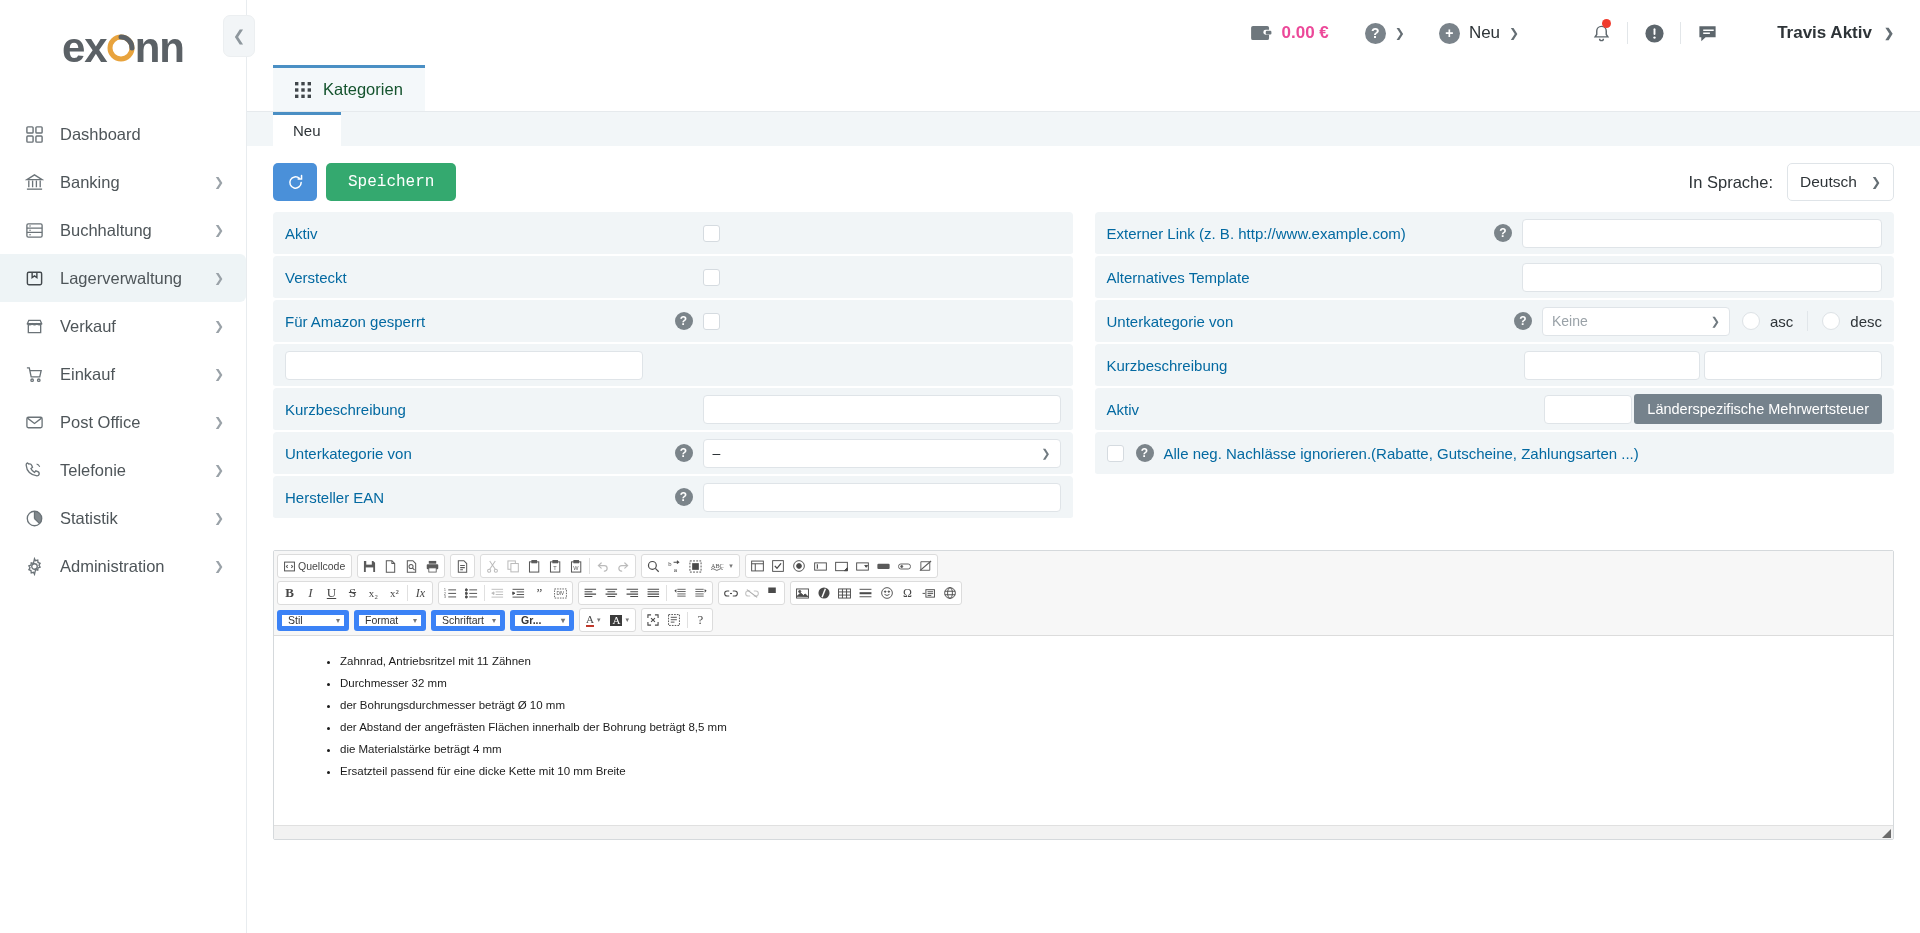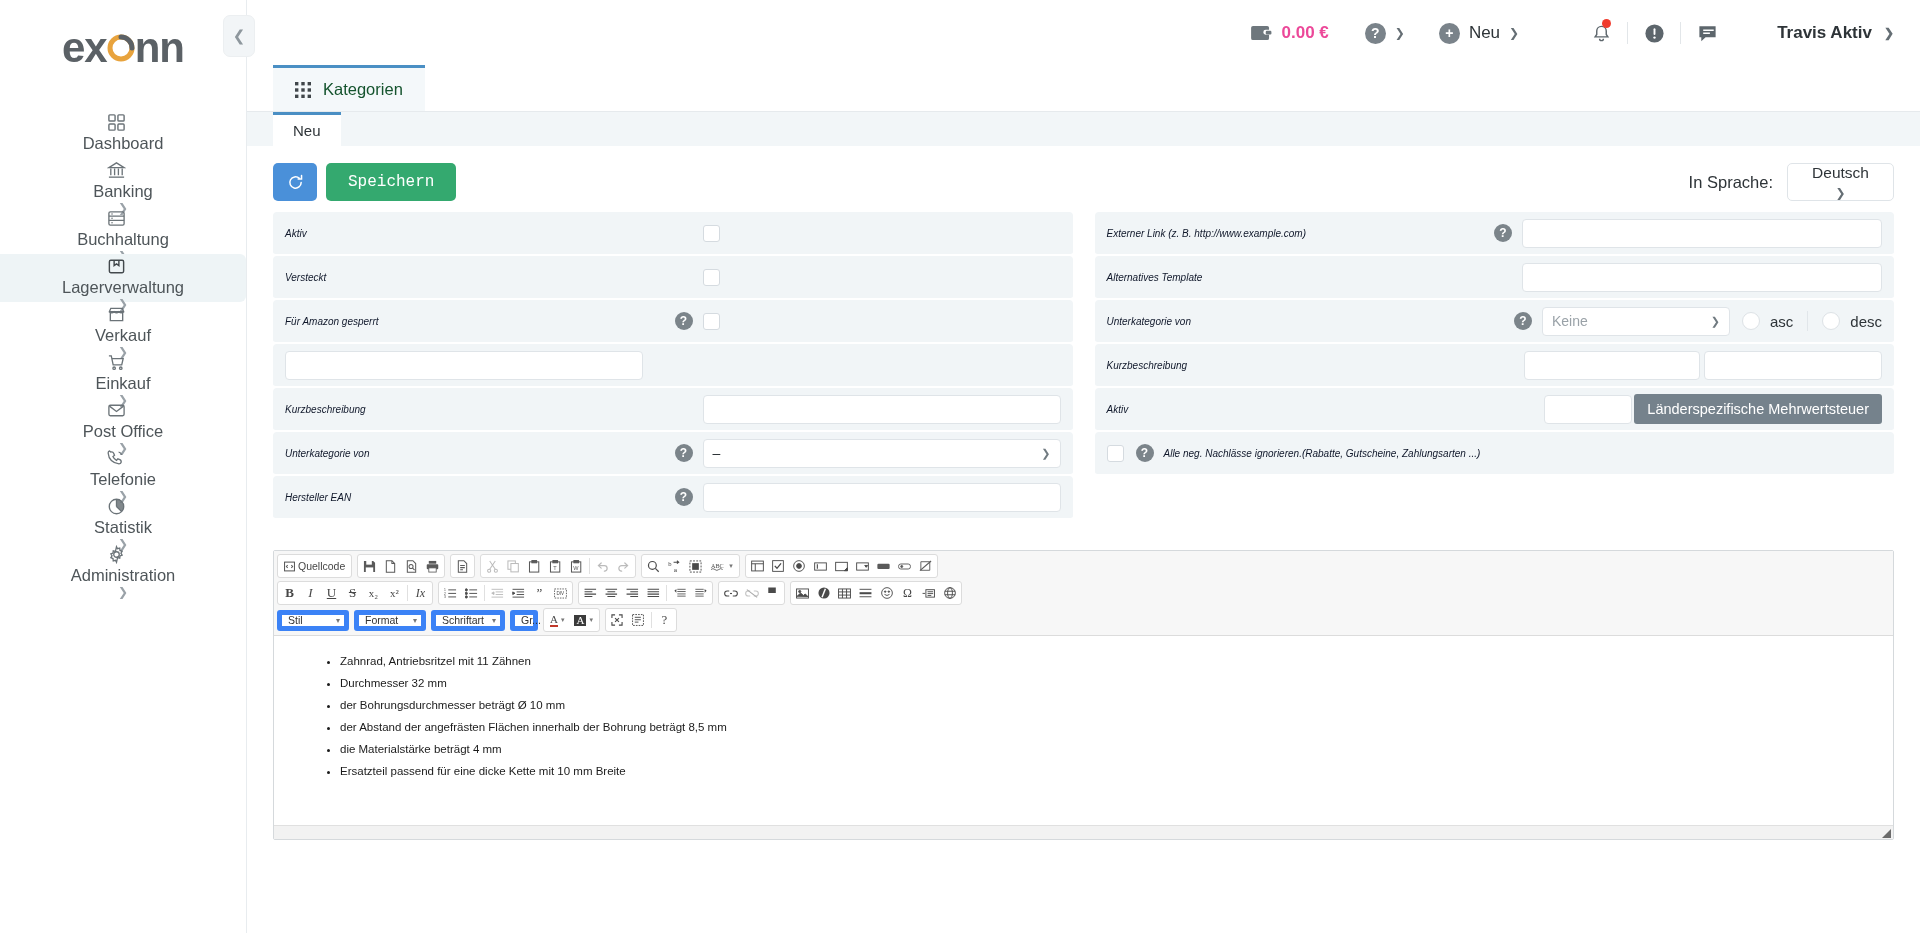--- a/index.html
+++ b/index.html
@@ -24,21 +24,20 @@
   .logo .ring { position: relative; width: 36px; height: 36px; margin: 0 -4px; display:inline-block; }
   .logo .ring svg { position: absolute; left: 0; top: 0; }
 
   .nav { margin-top: 14px; }
   .nav-item {
     display: flex; align-items: center;
     height: 48px; padding: 0 22px;
     color: #4e5559; font-size: 16.5px;
     cursor: pointer; position: relative;
     border-radius: 0 6px 6px 0;
-    flex-direction: column;
   }
   .nav-item.active { background: #eef4f6; }
   .nav-item .ico { width: 24px; height: 24px; margin-right: 14px; display: flex; align-items: center; justify-content: center; color: #6b7378; flex: 0 0 24px; }
   .nav-item .label { flex: 1; white-space: nowrap; }
   .nav-item .chev { color: #9aa2a8; font-size: 12px; }
 
   .collapse-btn {
     position: absolute; left: 223px; top: 15px;
     width: 32px; height: 42px; border-radius: 7px;
     background: #f2f5f7; border: 1px solid #eceff1;
@@ -92,34 +91,34 @@
   .btn-save {
     height: 38px; padding: 0 22px; border-radius: 5px; background: #34a96f;
     border: none; color: #fff; font-size: 16px; cursor: pointer;
     font-family: Liberation Mono, monospace;
   }
   .lang-wrap { margin-left: auto; display: flex; align-items: center; gap: 14px; }
   .lang-label { font-size: 16.5px; color: #2e3438; }
   .lang-select {
     width: 107px; height: 38px; border: 1px solid #dfe4e8; border-radius: 5px;
     background: #fff; display: flex; align-items: center; justify-content: space-between;
-    padding: 0 12px; font-size: 15.5px; color: #2e3438; cursor: pointer; flex-direction: column;
+    padding: 0 12px; font-size: 15.5px; color: #2e3438; cursor: pointer;
   }
 
   
   .form-grid { display: flex; gap: 22px; padding-top: 4px; }
   .col { flex: 1; min-width: 0; }
 
   .frow {
     display: flex; align-items: center;
     height: 44px; background: #f1f5f7; border-radius: 4px;
     margin-bottom: 0; padding: 0 12px;
     border-bottom: 2px solid #ffffff;
   }
-  .frow .flabel { font-size: 10px; color: #0f172a; flex: 1; white-space: nowrap; font-style: italic; }
+  .frow .flabel { font-size: 15px; color: #0369a1; flex: 1; white-space: nowrap; }
   .qmark {
     width: 18px; height: 18px; border-radius: 50%; background: #7b848a; color: #fff;
     font-size: 12px; font-weight: 700; display: flex; align-items: center; justify-content: center;
     margin-right: 10px; flex: 0 0 18px; cursor: pointer;
   }
   .cb { width: 17px; height: 17px; border: 1px solid #d5dbe0; border-radius: 3px; background: #fff; cursor: pointer; }
   .inp {
     height: 29px; border: 1px solid #dfe4e8; border-radius: 4px; background: #fff;
     font-size: 14px; color: #2e3438; padding: 0 9px; outline: none;
     font-family: "Liberation Sans", sans-serif;
@@ -880,21 +879,21 @@
                 <span class="ar">▾</span>
             </div>
             <div class="tcombo" style="width:72px;">
               <span>Format</span>
                 <span class="ar">▾</span>
             </div>
             <div class="tcombo" style="width:74px;">
               <span>Schriftart</span>
                 <span class="ar">▾</span>
             </div>
-            <div class="tcombo" style="width:28px;">
+            <div class="tcombo" style="width:64px;font-weight:bold;">
               <span>Gr...</span>
                 <span class="ar">▾</span>
             </div>
             <div class="tgroup">
               <div class="tbtn txt">
                 <span style="font-family:'Liberation Serif',serif;font-size:11px;border-bottom:2px solid #c0392b;line-height:11px;">A</span>
                   <span style="font-size:7px;color:#777;">▾</span>
               </div>
               <div class="tbtn txt">
                 <span style="font-family:'Liberation Serif',serif;font-size:11px;background:#3b3b3b;color:#fff;padding:0 2px;line-height:11px;">A</span>

